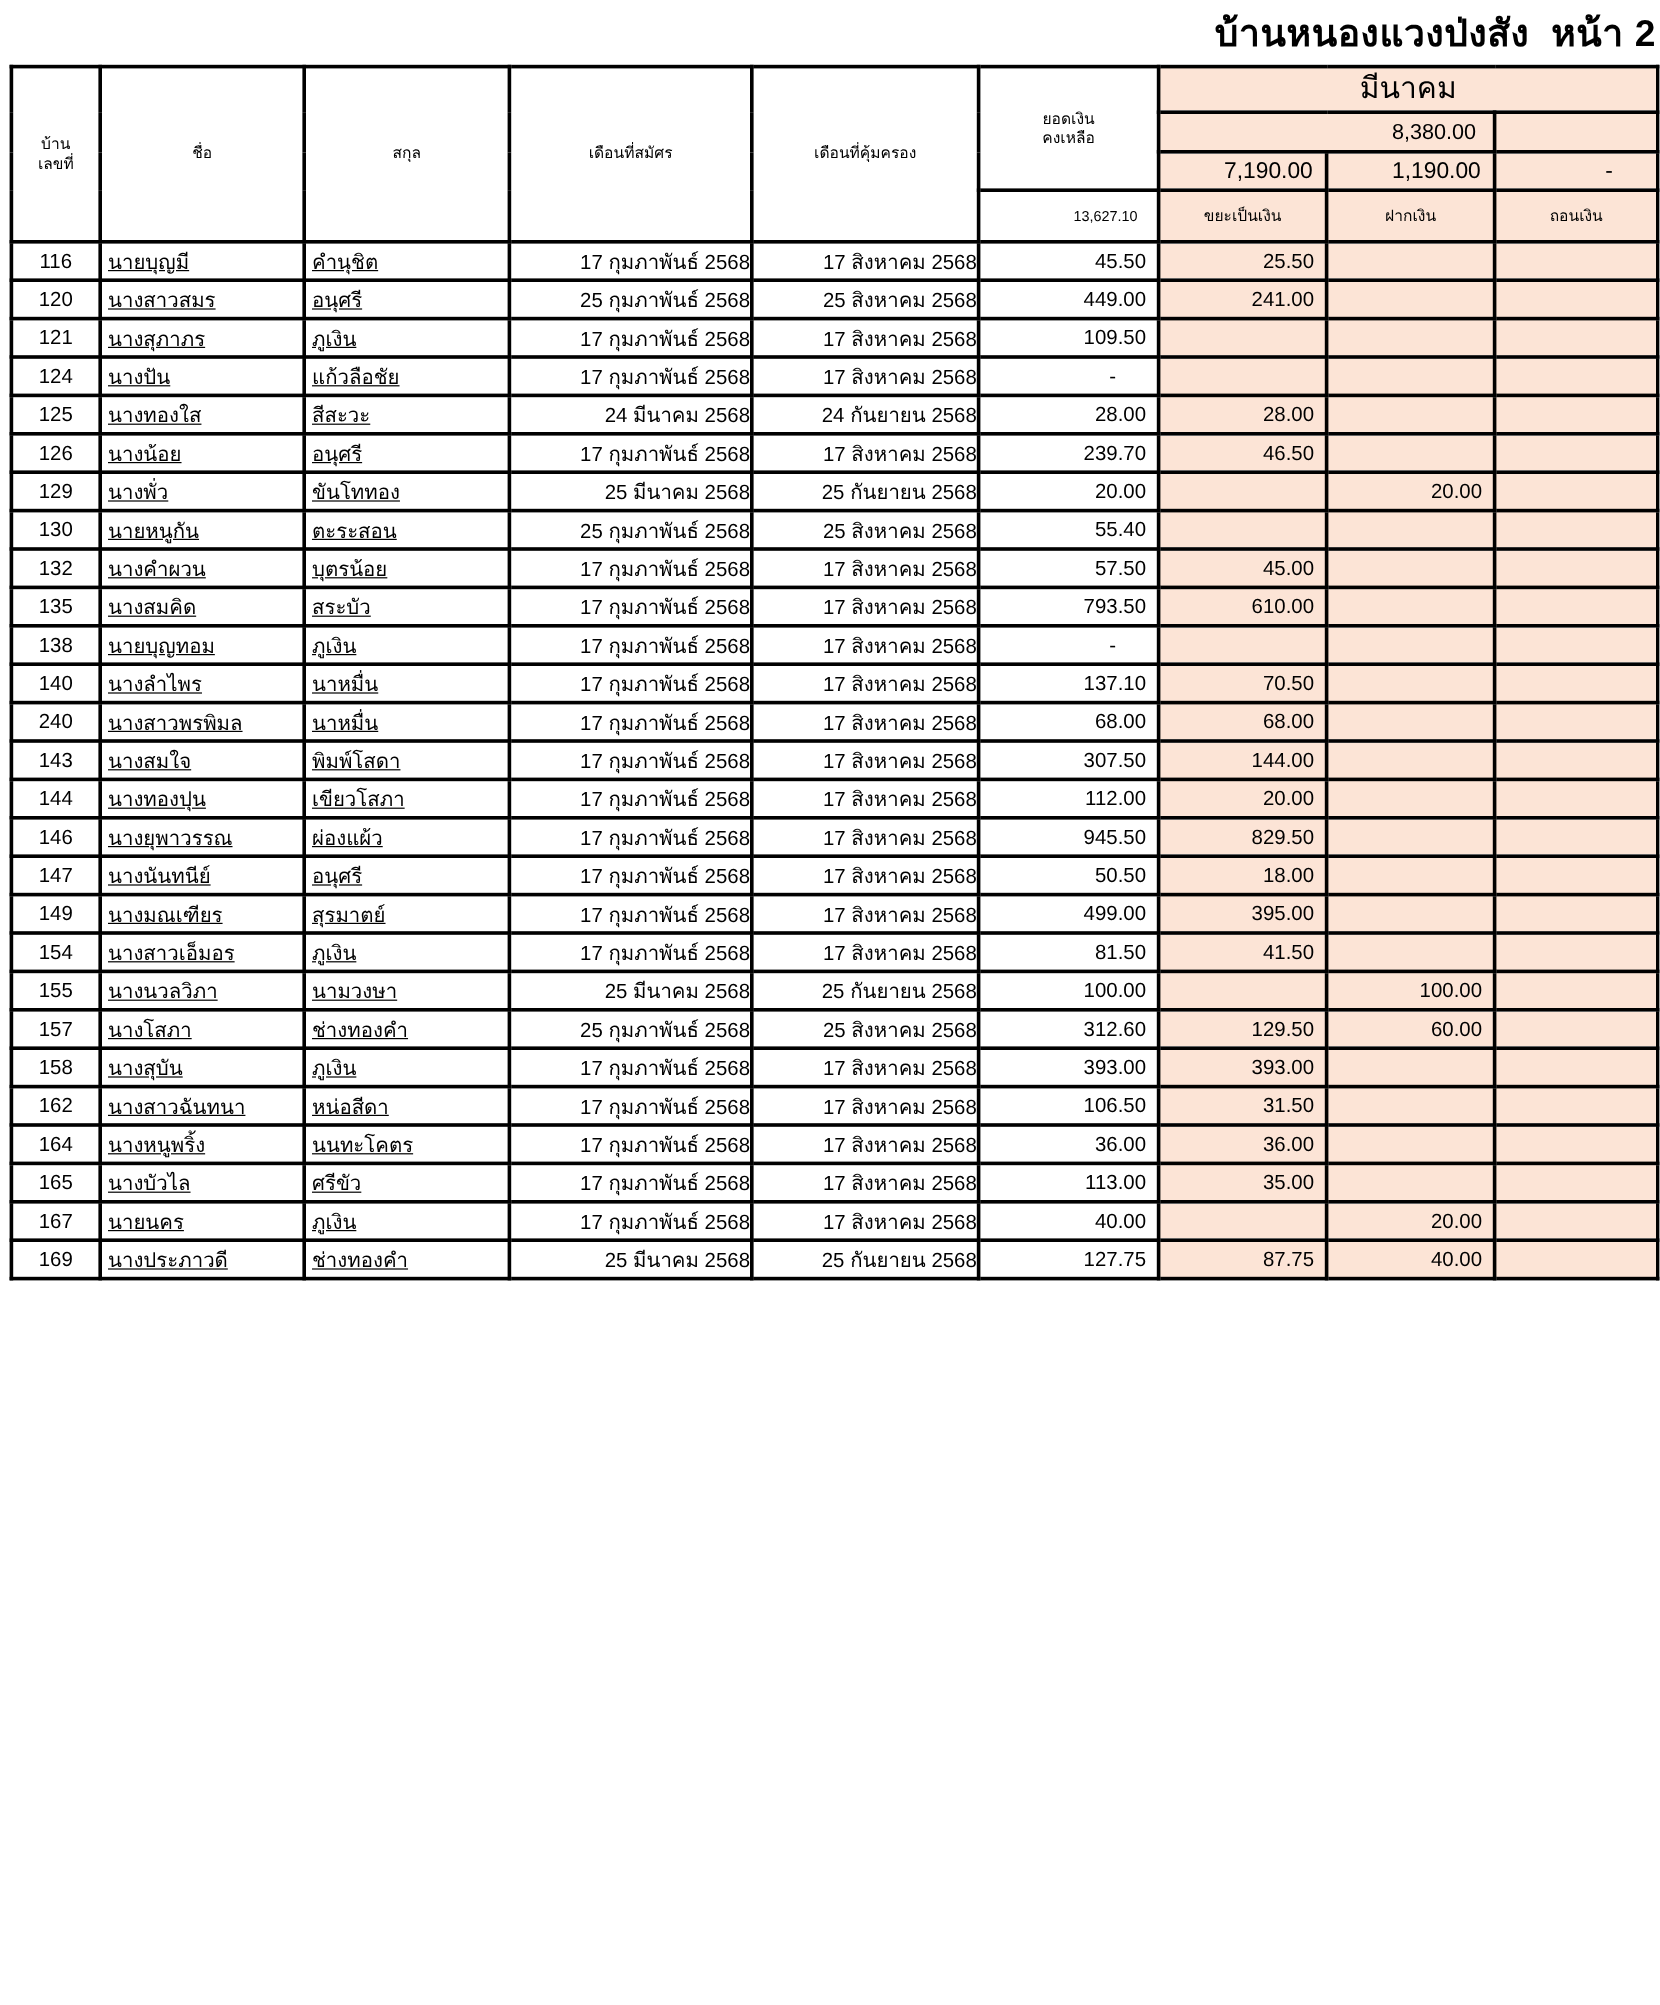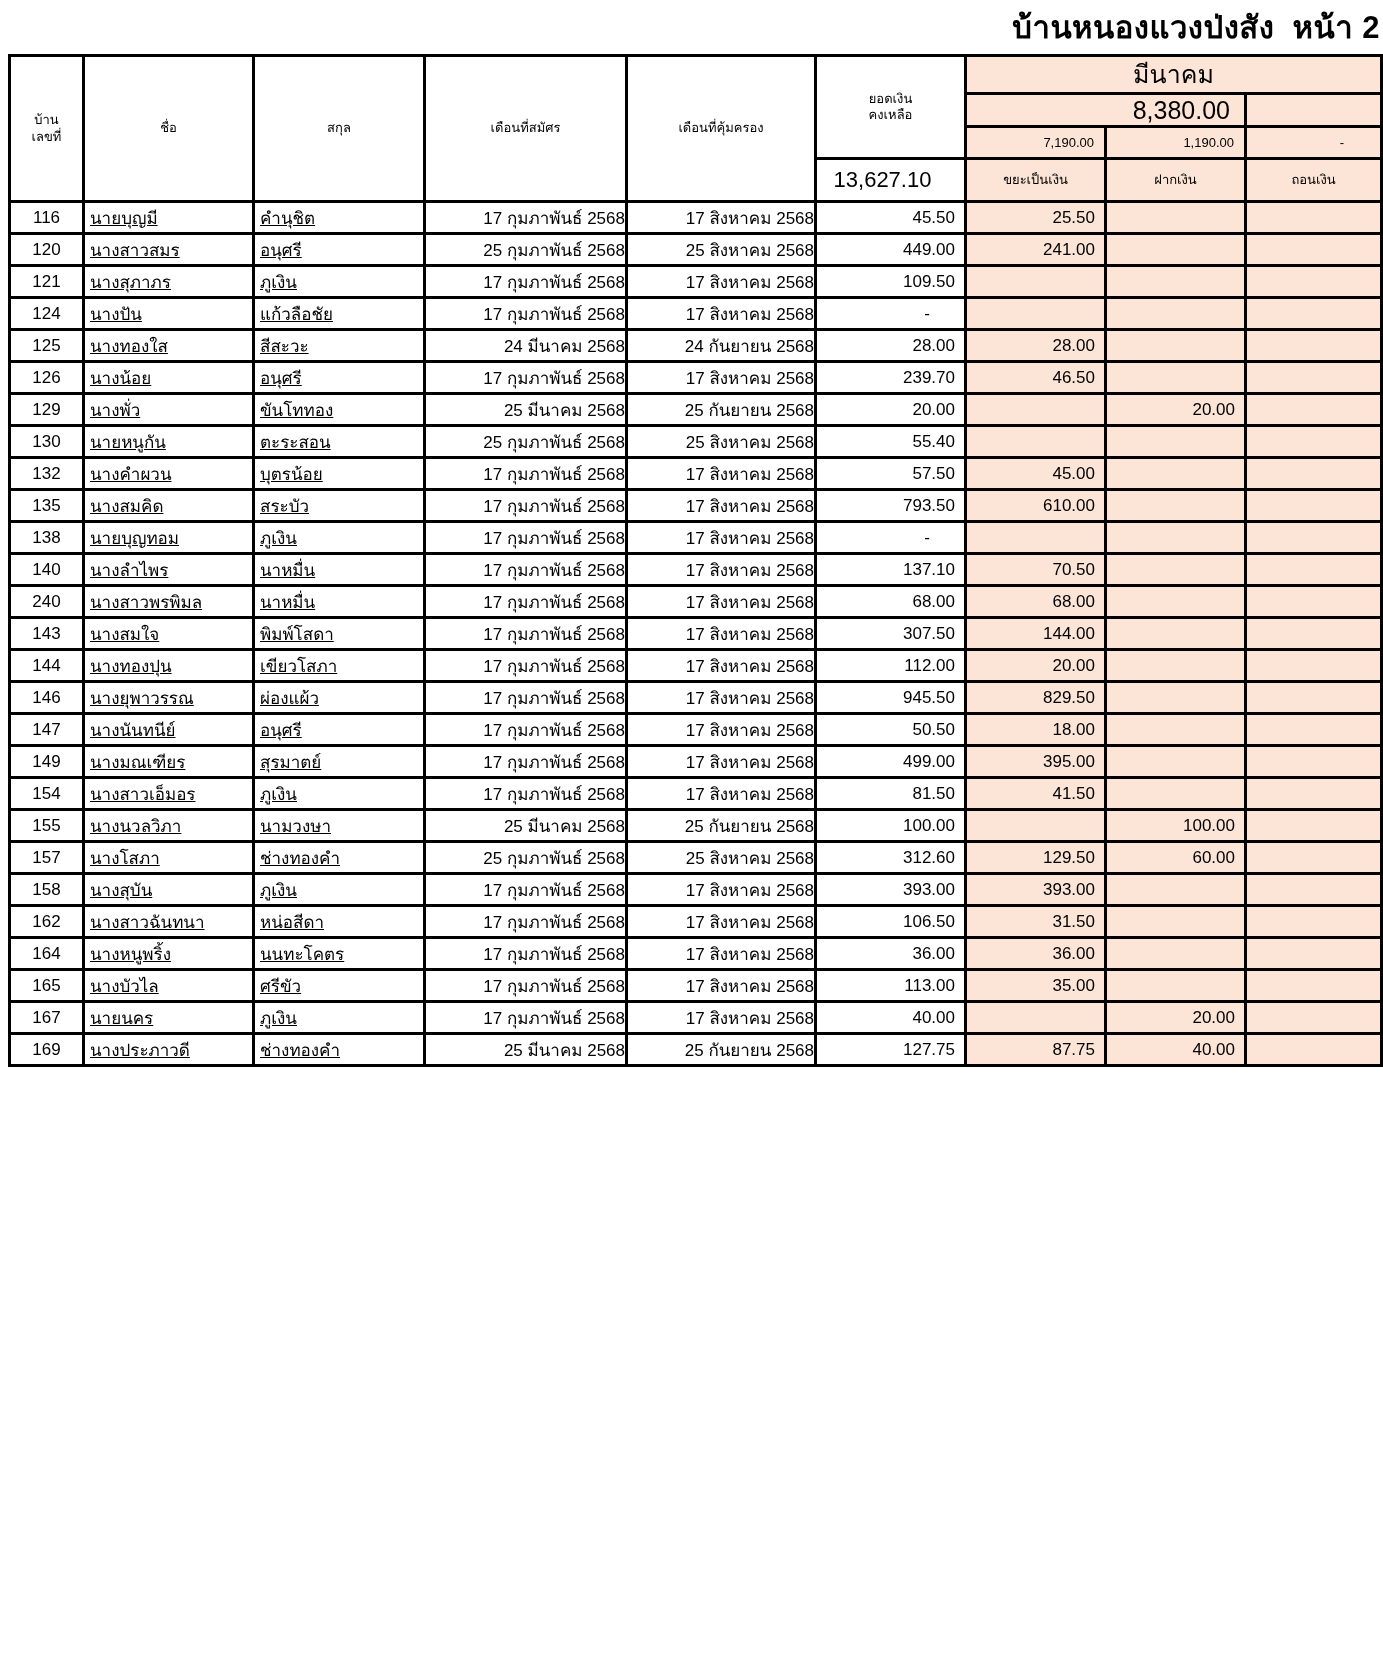--- a/index.html
+++ b/index.html
@@ -20,24 +20,24 @@
     width:1372px; margin-left:8px;
   }
   table.ledger th, table.ledger td {
     border:3px solid #000; overflow:hidden;
     font-weight:normal; vertical-align:middle;
   }
   .peach { background:#FCE4D6; }
   
   .h-label { text-align:center; font-weight:bold; font-size:13px; white-space:pre-line; line-height:1.25; }
   .h-month { font-size:25px; }
-  .h-big   { font-size:25px; font-weight:bold; text-align:right; padding-right:14px; }
-  .h-num   { font-weight:bold; font-size:13px; text-align:right; padding-right:10px; }
+  .h-big   { font-size:18px; font-weight:bold; text-align:right; padding-right:14px; }
+  .h-num   { font-weight:bold; font-size:19px; text-align:right; padding-right:10px; }
   .h-dash  { padding-right:36px; }
-  .h-total { font-weight:bold; font-size:22px; text-align:center; padding-right:16px; background:#fff; }
+  .h-total { font-weight:bold; font-size:12px; text-align:right; padding-right:16px; background:#fff; }
   
   .r-month  th, .r-month  td { height:38px; }
   .r-total1 td { height:33px; }
   .r-total2 td { height:32px; }
   .r-labels th, .r-labels td { height:43px; }
   
   tbody td { height:32px; font-size:17px; }
   .c-no   { text-align:center; }
   .c-name { text-align:left; padding-left:5px;text-decoration:underline; }
   .c-date { text-align:right; }

